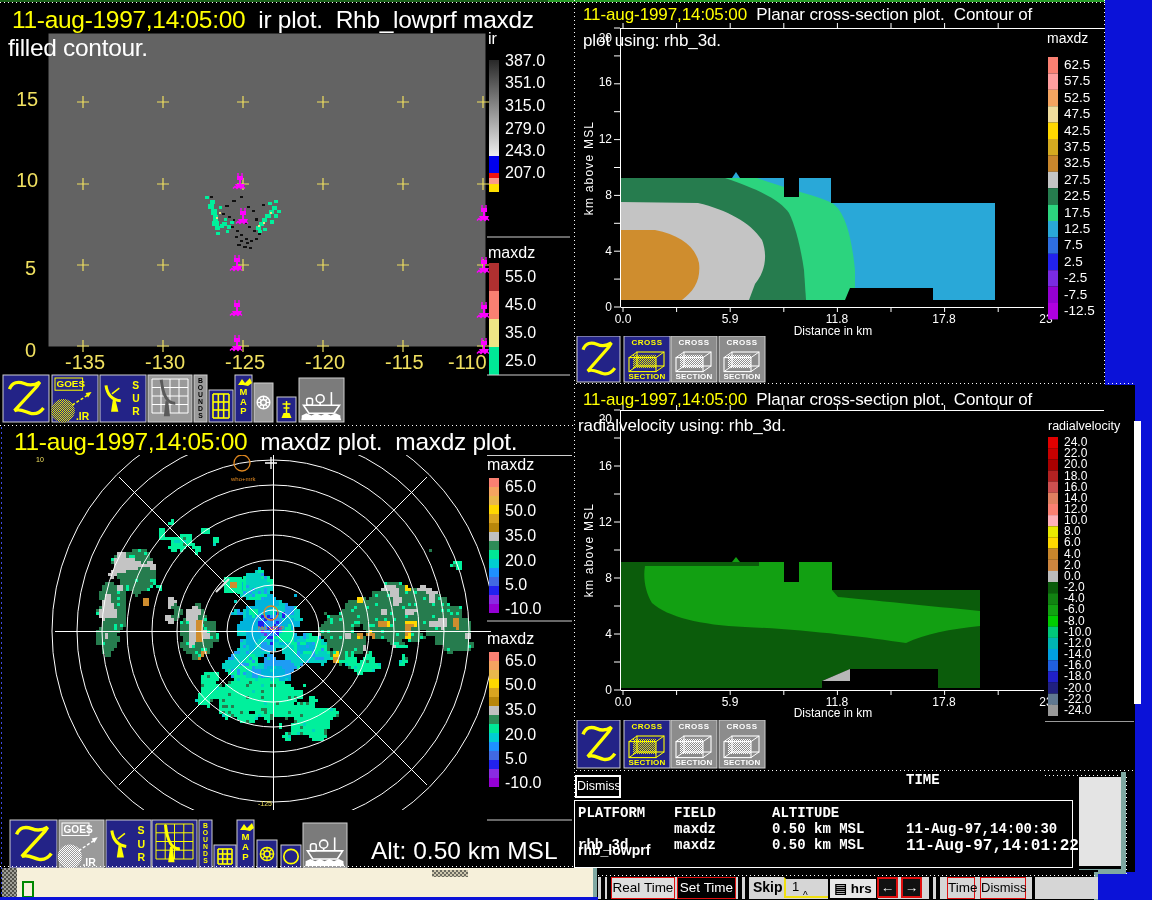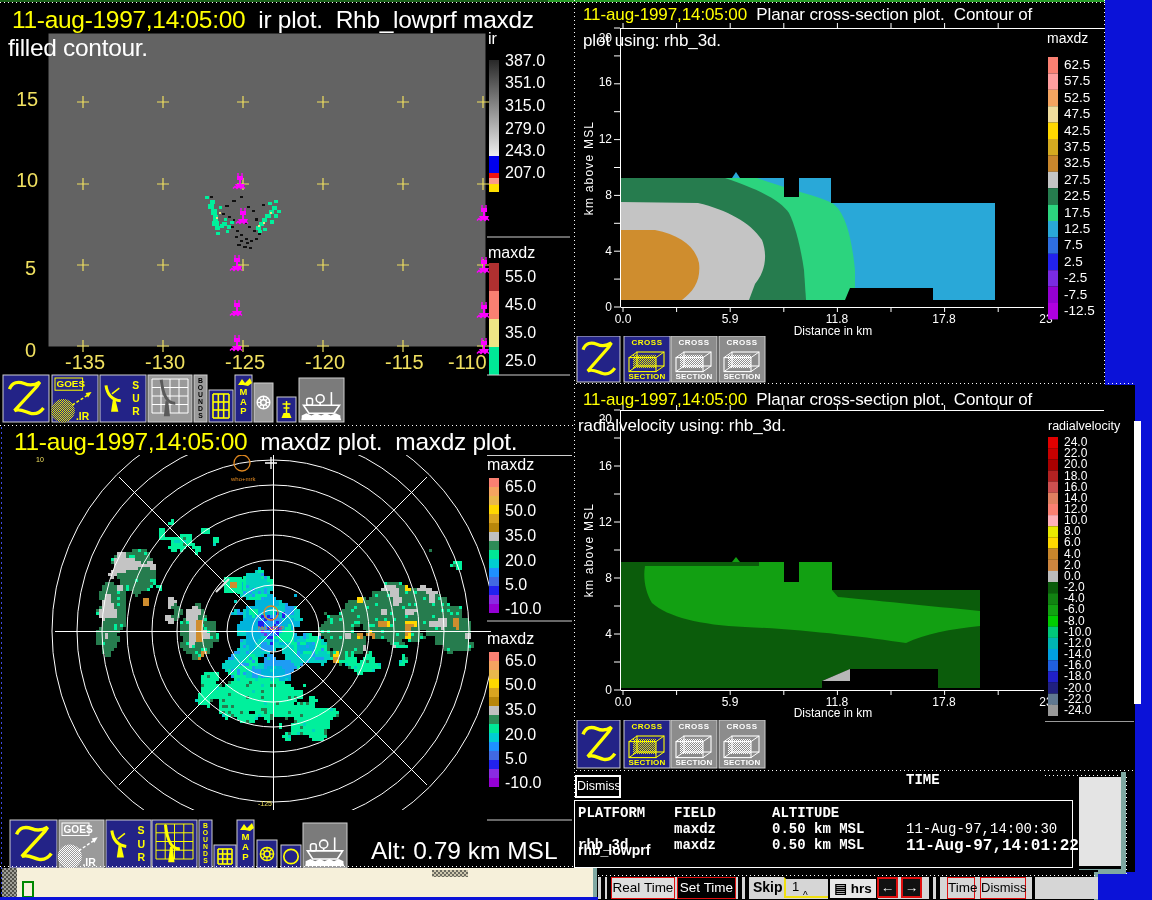--- a/index.html
+++ b/index.html
@@ -1331,21 +1331,21 @@
     <rect x="3" y="319" width="10" height="9" fill="#8a2be2"></rect>
     <rect x="3" y="328" width="10" height="9" fill="#9400d3"></rect>
     <text x="19" y="216" fill="#fff" font-size="16">65.0</text>
     <text x="19" y="240" fill="#fff" font-size="16">50.0</text>
     <text x="19" y="265" fill="#fff" font-size="16">35.0</text>
     <text x="19" y="290" fill="#fff" font-size="16">20.0</text>
     <text x="19" y="314" fill="#fff" font-size="16">5.0</text>
     <text x="19" y="338" fill="#fff" font-size="16">-10.0</text>
     <line x1="1" y1="370" x2="86" y2="370" stroke="#cfcfcf"></line>
   </svg>
-<div class="abs" style="left:371px;top:837px;color:#fff;font-size:24.5px;">Alt: 0.79 km MSL</div>
+<div class="abs" style="left:371px;top:837px;color:#fff;font-size:24.5px;">Alt: 0.50 km MSL</div>
 <svg class="abs" style="left:0;top:818px" width="470" height="52" viewBox="0 0 470 52">
     <defs>
       <pattern id="dithY2" width="2" height="2" patternUnits="userSpaceOnUse">
         <rect width="2" height="2" fill="#232387"></rect>
         <rect width="1" height="1" fill="#e8e800"></rect>
         <rect x="1" y="1" width="1" height="1" fill="#e8e800"></rect>
       </pattern>
       <pattern id="dithW2" width="2" height="2" patternUnits="userSpaceOnUse">
         <rect width="2" height="2" fill="#9a9a9a"></rect>
         <rect width="1" height="1" fill="#ffffff"></rect>
@@ -1704,21 +1704,21 @@
 <div class="dotv" style="left:1126px;top:777px;height:97px;"></div>
 <div class="abs" style="left:575px;top:775px;width:42px;height:19px;background:#000;border:2px solid #fff;color:#fff;font-size:12.5px;text-align:center;line-height:19px;">Dismiss</div>
 <div class="abs" style="left:574px;top:800px;width:497px;height:66px;background:#000;border:1px solid #fff;"></div>
 <div class="abs" style="left:578px;top:805px;color:#fff;font-family:'Liberation Mono',monospace;font-size:14px;font-weight:bold;white-space:pre">PLATFORM</div>
 <div class="abs" style="left:674px;top:805px;color:#fff;font-family:'Liberation Mono',monospace;font-size:14px;font-weight:bold;white-space:pre">FIELD</div>
 <div class="abs" style="left:772px;top:805px;color:#fff;font-family:'Liberation Mono',monospace;font-size:14px;font-weight:bold;white-space:pre">ALTITUDE</div>
 <div class="abs" style="left:906px;top:772px;color:#fff;font-family:'Liberation Mono',monospace;font-size:14px;font-weight:bold;white-space:pre">TIME</div>
 <div class="abs" style="left:578px;top:842px;color:#fff;font-family:Liberation Sans, sans-serif;font-size:14px;font-weight:bold;white-space:pre">rhb_lowprf</div>
 <div class="abs" style="left:674px;top:821px;color:#fff;font-family:'Liberation Mono',monospace;font-size:14px;font-weight:bold;white-space:pre">maxdz</div>
 <div class="abs" style="left:772px;top:821px;color:#fff;font-family:'Liberation Mono',monospace;font-size:14px;font-weight:bold;white-space:pre">0.50 km MSL</div>
-<div class="abs" style="left:906px;top:821px;color:#fff;font-family:'Liberation Mono',monospace;font-size:14px;font-weight:normal;white-space:pre">11-Aug-97,14:00:30</div>
+<div class="abs" style="left:906px;top:821px;color:#fff;font-family:'Liberation Mono',monospace;font-size:14px;font-weight:bold;white-space:pre">11-Aug-97,14:00:30</div>
 <div class="abs" style="left:578px;top:837px;color:#fff;font-family:'Liberation Mono',monospace;font-size:14px;font-weight:bold;white-space:pre">rhb_3d</div>
 <div class="abs" style="left:674px;top:837px;color:#fff;font-family:'Liberation Mono',monospace;font-size:14px;font-weight:bold;white-space:pre">maxdz</div>
 <div class="abs" style="left:772px;top:837px;color:#fff;font-family:'Liberation Mono',monospace;font-size:14px;font-weight:bold;white-space:pre">0.50 km MSL</div>
 <div class="abs" style="left:906px;top:837px;color:#fff;font-family:'Liberation Mono',monospace;font-size:16px;font-weight:bold;white-space:pre">11-Aug-97,14:01:22</div>
 <div class="abs" style="left:1079px;top:777px;width:42px;height:89px;background:#e4e4e4;border-bottom:3px solid #000"></div>
 <div class="abs" style="left:1121px;top:772px;width:5px;height:102px;background:#7fa8a2"></div>
 <div class="abs" style="left:1079px;top:869px;width:47px;height:5px;background:#7fa8a2"></div>
 <div class="abs" style="left:2px;top:868px;width:595px;height:29px;background:#f6f0da;overflow:hidden;">
     <div style="position:absolute;left:0;top:0;width:15px;height:29px;background:repeating-conic-gradient(#a0a098 0 25%,#50504a 0 50%) 0 0/4px 4px;"></div>
     <div style="position:absolute;left:430px;top:2px;width:36px;height:7px;background:repeating-conic-gradient(#cfc8ae 0 25%,#6b6b60 0 50%) 0 0/4px 4px;"></div>

